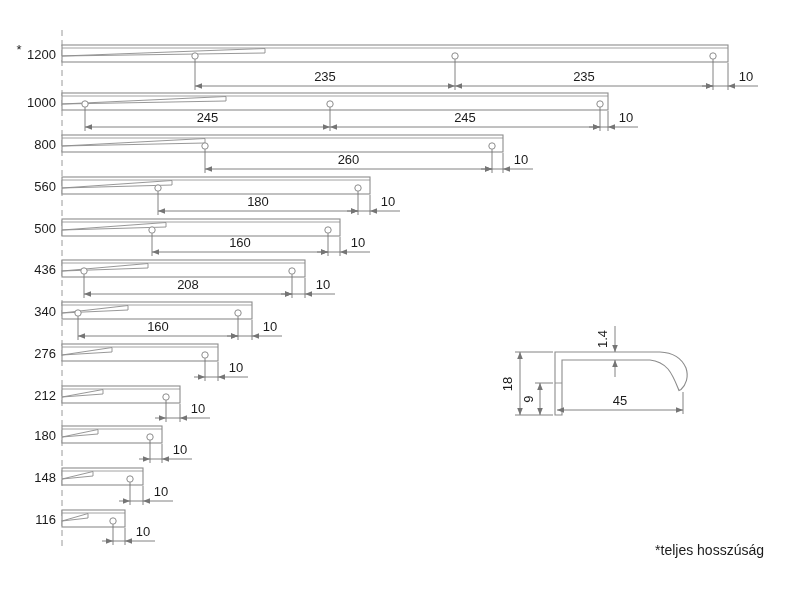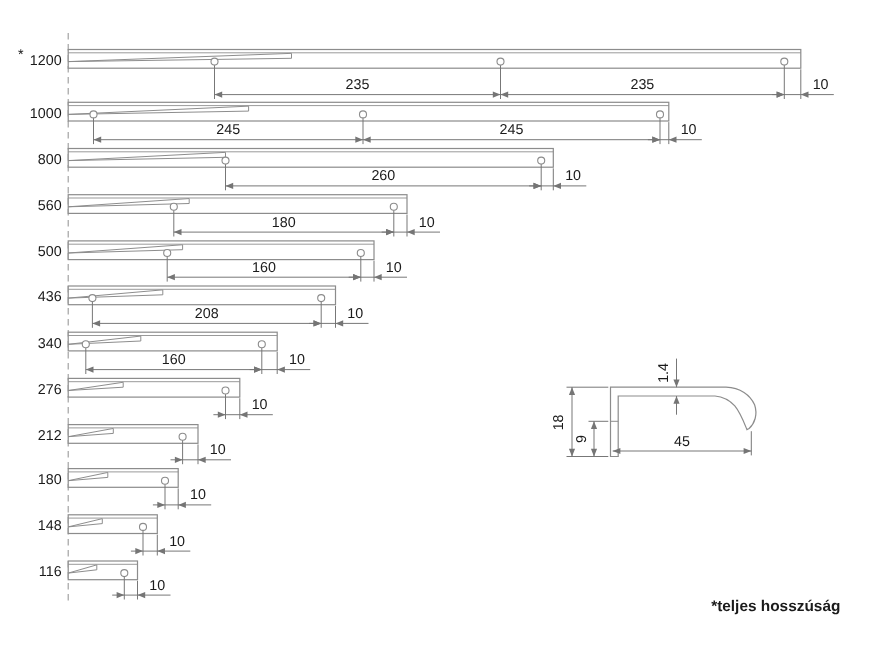--- a/index.html
+++ b/index.html
@@ -1,19 +1,19 @@
 <!DOCTYPE html>
 <html><head>
 <meta charset="utf-8">
 <style>
   html,body{margin:0;padding:0;background:#ffffff;width:800px;height:600px;overflow:hidden;
     font-family:"Liberation Sans", sans-serif;}
   .stage{position:relative;width:800px;height:600px;background:#fff;}
   svg{position:absolute;left:0;top:0;}
-  .footnote{position:absolute;right:36px;bottom:42px;font-size:14px;color:#1b1b1b;font-weight:bold;}
+  .footnote{position:absolute;right:36px;bottom:42px;font-size:14px;color:#1b1b1b;}
   text{font-family:"Liberation Sans", sans-serif;}
 </style>
 </head>
 <body>
 
 <div class="stage">
   <svg id="diagram-svg" width="800" height="600" viewBox="0 0 800 600">
       <g>
         <line x1="62" y1="30" x2="62" y2="546" stroke="#9a9a9a" stroke-width="1" stroke-dasharray="6,4"></line>
       </g>

